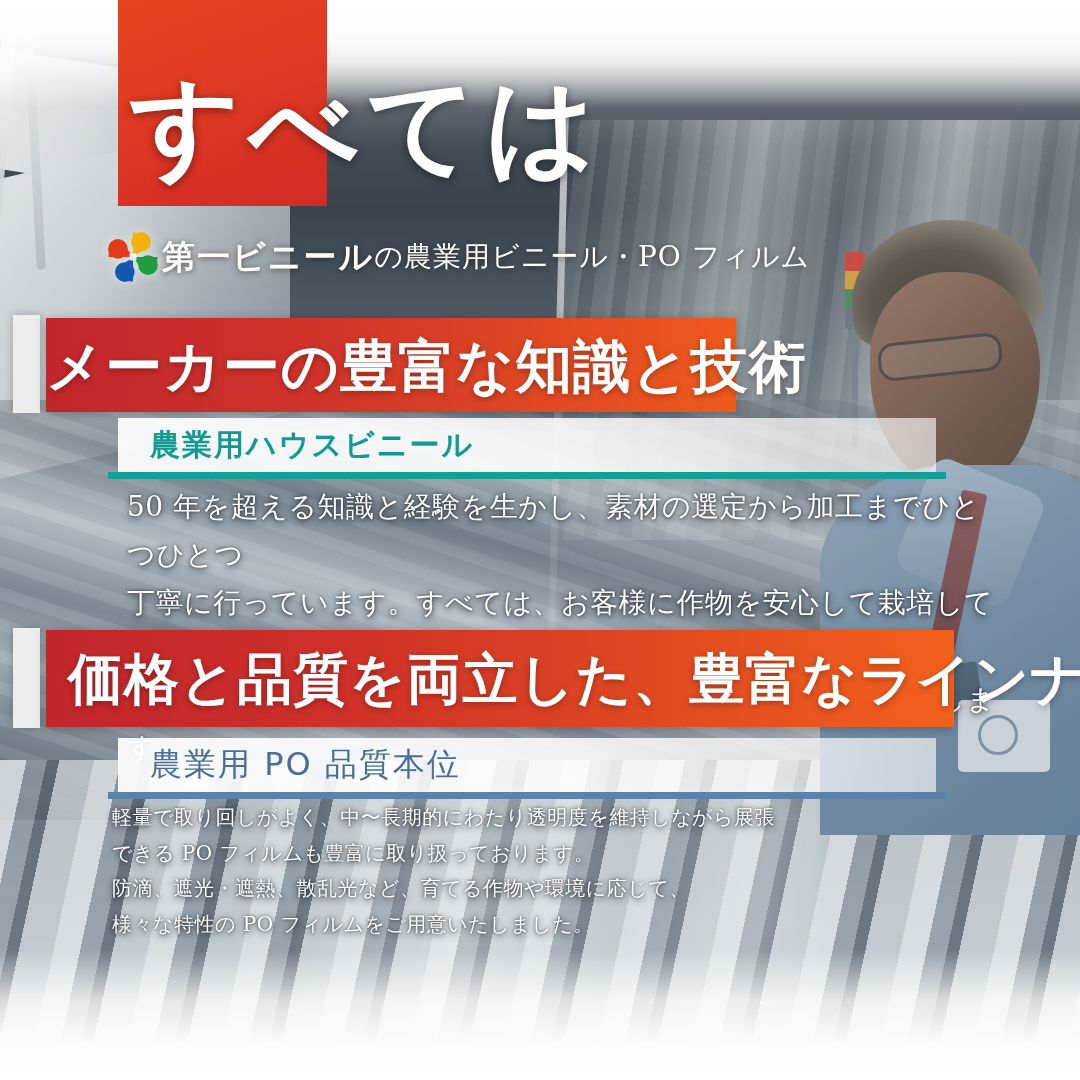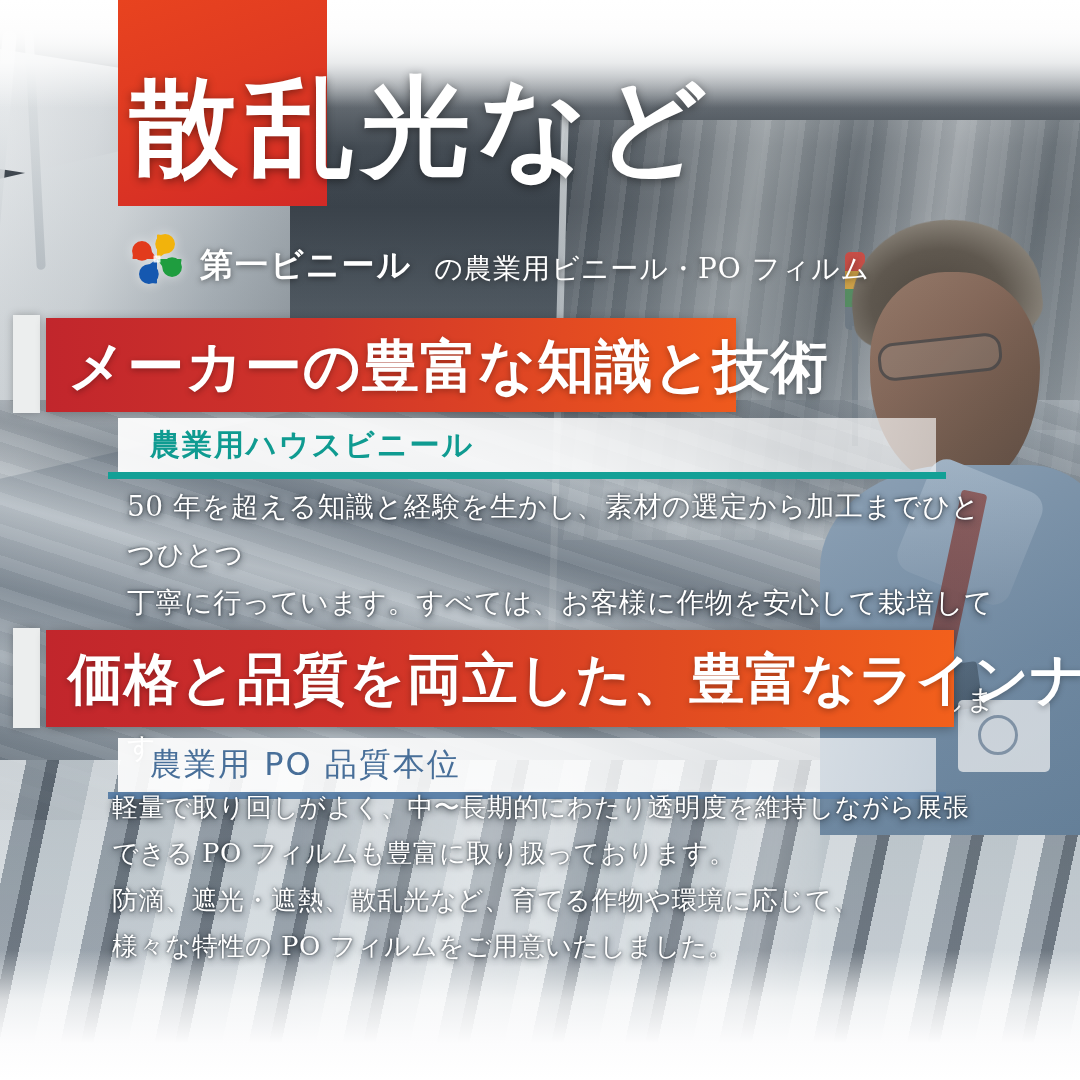--- a/index.html
+++ b/index.html
@@ -198,36 +198,36 @@
     font-size:108px;
     line-height:1;
     letter-spacing:8px;
     color:#ffffff;
     text-shadow:0 2px 10px rgba(0,0,0,.45);
     white-space:nowrap;
   }
 
   
   .logoline{
-    position:absolute;left:128px;top:226px;height:62px;
-    display:flex;align-items:flex-end;gap:14px;
+    position:absolute;left:104px;top:226px;height:62px;
+    display:flex;align-items:center;
   }
   .logo-mark{position:relative;width:58px;height:58px;flex:0 0 auto;
     filter:drop-shadow(0 0 6px rgba(255,255,255,.55));}
   .brand-txt{
     font-family:"DejaVu Serif","Liberation Serif",serif;
     font-size:33px;font-weight:700;color:#ffffff;letter-spacing:2px;
     text-shadow:0 1px 6px rgba(0,0,0,.55);
     white-space:nowrap;
   }
   .brand-sub{
     font-family:"DejaVu Serif","Liberation Serif",serif;
     font-size:28px;font-weight:400;color:#ffffff;letter-spacing:1px;
     text-shadow:0 1px 6px rgba(0,0,0,.55);
-    white-space:nowrap;margin-left:8px;
+    white-space:nowrap;margin-left:0;
   }
 
   
   .vbar{
     position:absolute;width:27px;
     background:#eceeee;
     box-shadow:0 0 8px rgba(0,0,0,.25);
   }
 
   
@@ -239,21 +239,21 @@
   .banner-txt{
     font-family:"DejaVu Serif","Liberation Serif",serif;
     font-weight:700;color:#fff;line-height:1;
     text-shadow:0 2px 6px rgba(0,0,0,.30);
     white-space:nowrap;
   }
   #banner1{
     left:46px;top:318px;width:690px;height:94px;
     background:linear-gradient(90deg,#c1262c 0%,#d0342a 40%,#e24a22 75%,#ef5a1d 100%);
   }
-  #banner1 .banner-txt{font-size:57px;padding-left:22px;letter-spacing:1px;}
+  #banner1 .banner-txt{font-size:57px;letter-spacing:1px;}
   #banner2{
     left:46px;top:630px;width:908px;height:97px;
     background:linear-gradient(90deg,#c1262c 0%,#cf3029 32%,#e04a21 68%,#f2601c 100%);
   }
   #banner2 .banner-txt{font-size:55px;padding-left:22px;letter-spacing:1px;}
 
   
   .subband{
     position:absolute;left:118px;width:818px;height:54px;
     display:flex;align-items:center;
@@ -279,21 +279,21 @@
     position:absolute;
     font-family:"DejaVu Serif","Liberation Serif",serif;
     color:#ffffff;
     font-size:28px;
     line-height:1.72;
     letter-spacing:.5px;
     text-shadow:0 2px 7px rgba(20,28,36,.85),0 0 3px rgba(20,28,36,.7);
     white-space:pre-line;
   }
   #body1{left:127px;top:483px;width:880px;}
-  #body2{left:112px;top:784px;width:880px;font-size:26px;line-height:1.78;}
+  #body2{left:112px;top:800px;width:880px;font-size:20px;line-height:1.78;}
 </style>
 </head>
 <body>
 
 <div class="canvas">
 
   <div class="photo">
     <div class="ph-sky"></div>
     <div class="ph-tarp"></div>
     <div class="ph-frameB"></div>
@@ -321,21 +321,21 @@
 
     <div class="ph-veil"></div>
     <div class="fade-top"></div>
     <div class="fade-bottom"></div>
   </div>
 
   <div class="content">
 
     <div class="hero">
       <div class="hero-block"></div>
-      <div class="hero-title">散乱光など</div>
+      <div class="hero-title">すべては</div>
     </div>
 
     <div class="logoline">
       <span class="logo-mark">
         <svg viewBox="0 0 100 100" width="58" height="58" aria-hidden="true">
           <path d="M50 50 L50 8 A26 26 0 0 1 78 30 Z" fill="#f2b30c"></path>
           <circle cx="64" cy="24" r="17" fill="#f2b30c"></circle>
           <path d="M50 50 L92 50 A26 26 0 0 1 70 78 Z" fill="#1f9d3f"></path>
           <circle cx="76" cy="64" r="17" fill="#1f9d3f"></circle>
           <path d="M50 50 L50 92 A26 26 0 0 1 22 70 Z" fill="#1558b0"></path>

